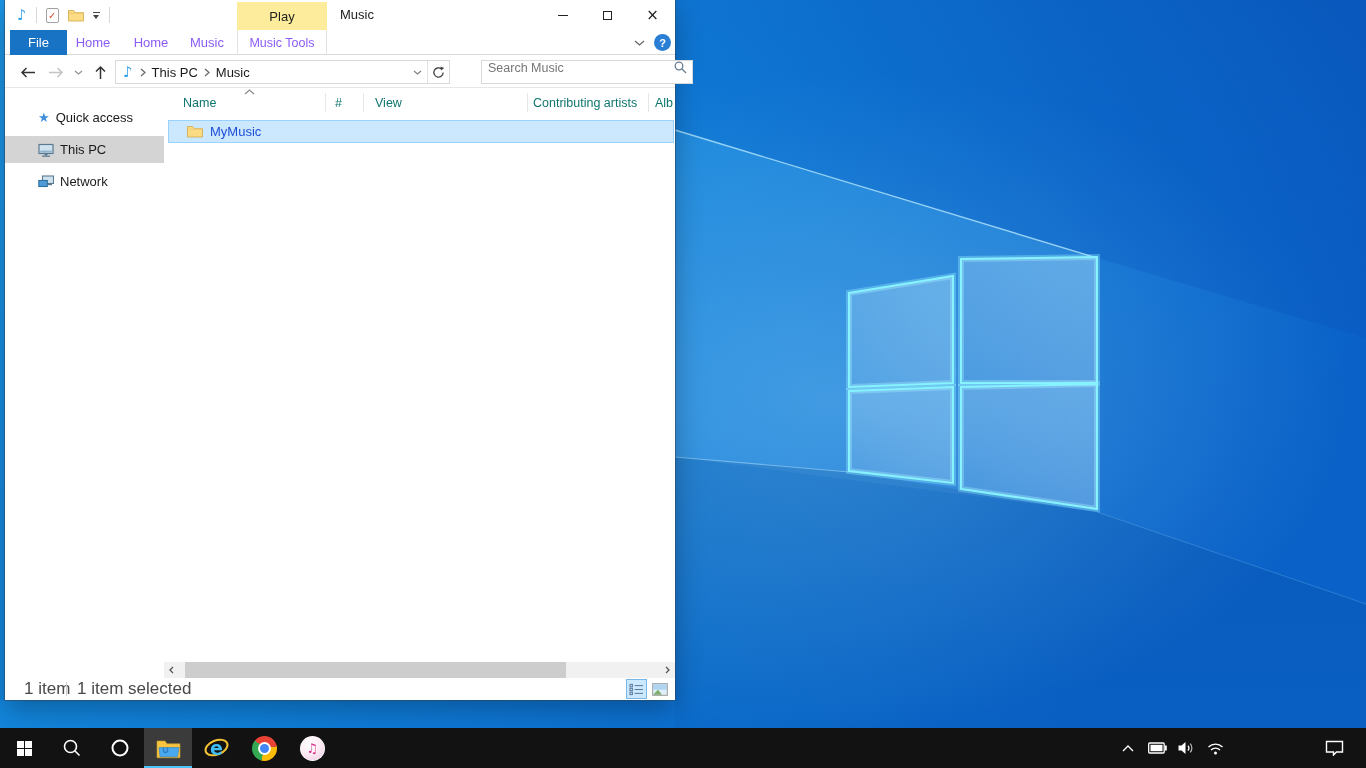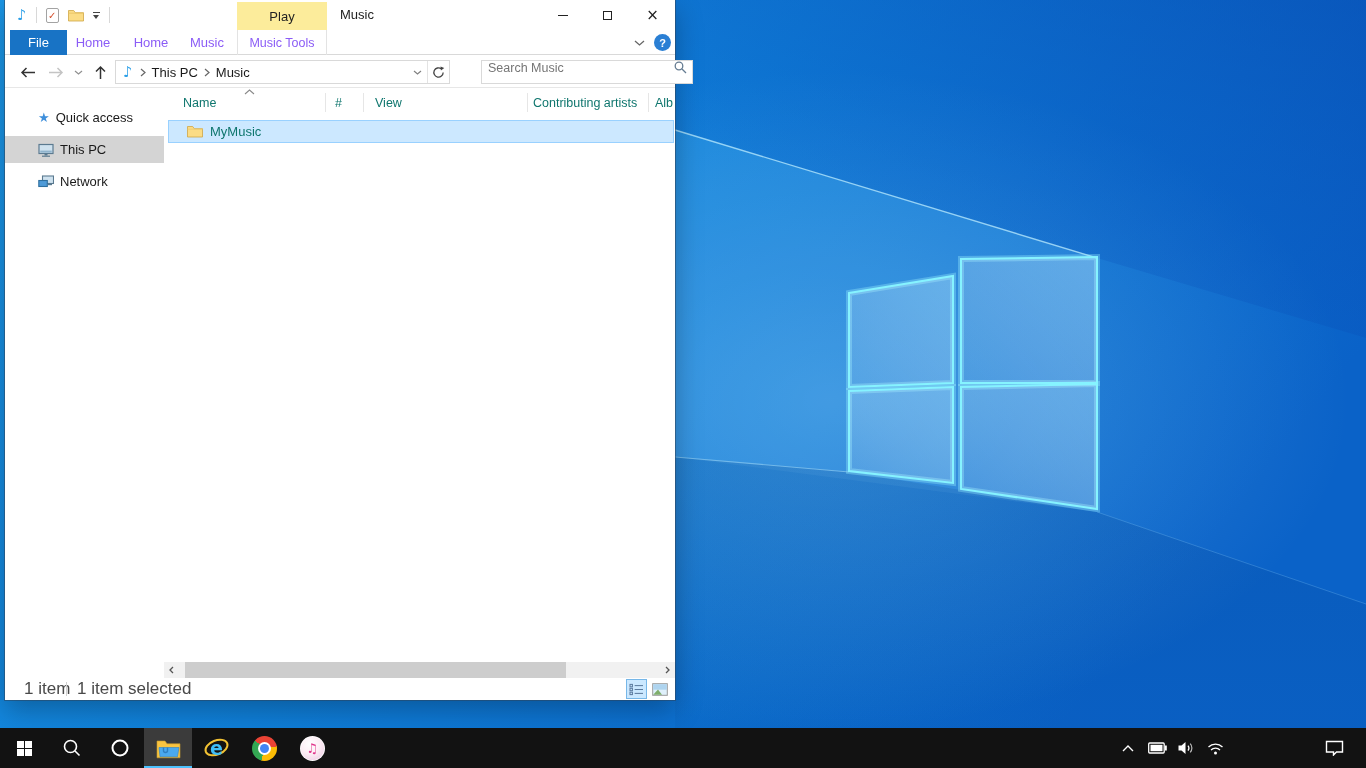--- a/index.html
+++ b/index.html
@@ -70,21 +70,21 @@
   .side-item.selected { background:#d4d4d4; }
   .star-glyph { font-family:"DejaVu Sans",sans-serif; color:#3f8fdb; font-size:13px; line-height:1; }
 
   .content { position:absolute; left:159px; top:0; width:511px; height:100%; }
   .hdr-row { position:absolute; left:0; top:0; width:100%; height:29px; color:#0f766e; font-size:12.5px; }
   .hdr-cell { position:absolute; top:0; height:29px; display:flex; align-items:center; cursor:default; }
   .hdr-sep { position:absolute; top:5px; width:1px; height:19px; background:#e6e6e6; }
   .sort-caret { position:absolute; left:80px; top:1px; }
 
   .file-row { position:absolute; left:4px; top:32px; width:506px; height:23px; background:#cce8ff; border:1px solid #99d1ff;
-              display:flex; align-items:center; padding-left:18px; gap:7px; color:#0f766e; cursor:default; }
+              display:flex; align-items:center; padding-left:18px; gap:7px; color:#1d4ed8; cursor:default; }
 
   
   .hscroll { position:absolute; left:159px; top:662px; width:511px; height:16px; background:#f1f1f1; }
   .hs-btn { position:absolute; top:0; width:15px; height:16px; display:flex; align-items:center; justify-content:center; }
   .hs-left { left:0; } .hs-right { right:0; }
   .hs-thumb { position:absolute; left:21px; top:0; width:381px; height:16px; background:#cdcdcd; }
 
   
   .statusbar { position:absolute; left:0; top:678px; width:100%; height:22px; background:#fff; font-size:17px; color:#494949; }
   .sb-text { position:absolute; top:0; height:22px; display:flex; align-items:center; }

